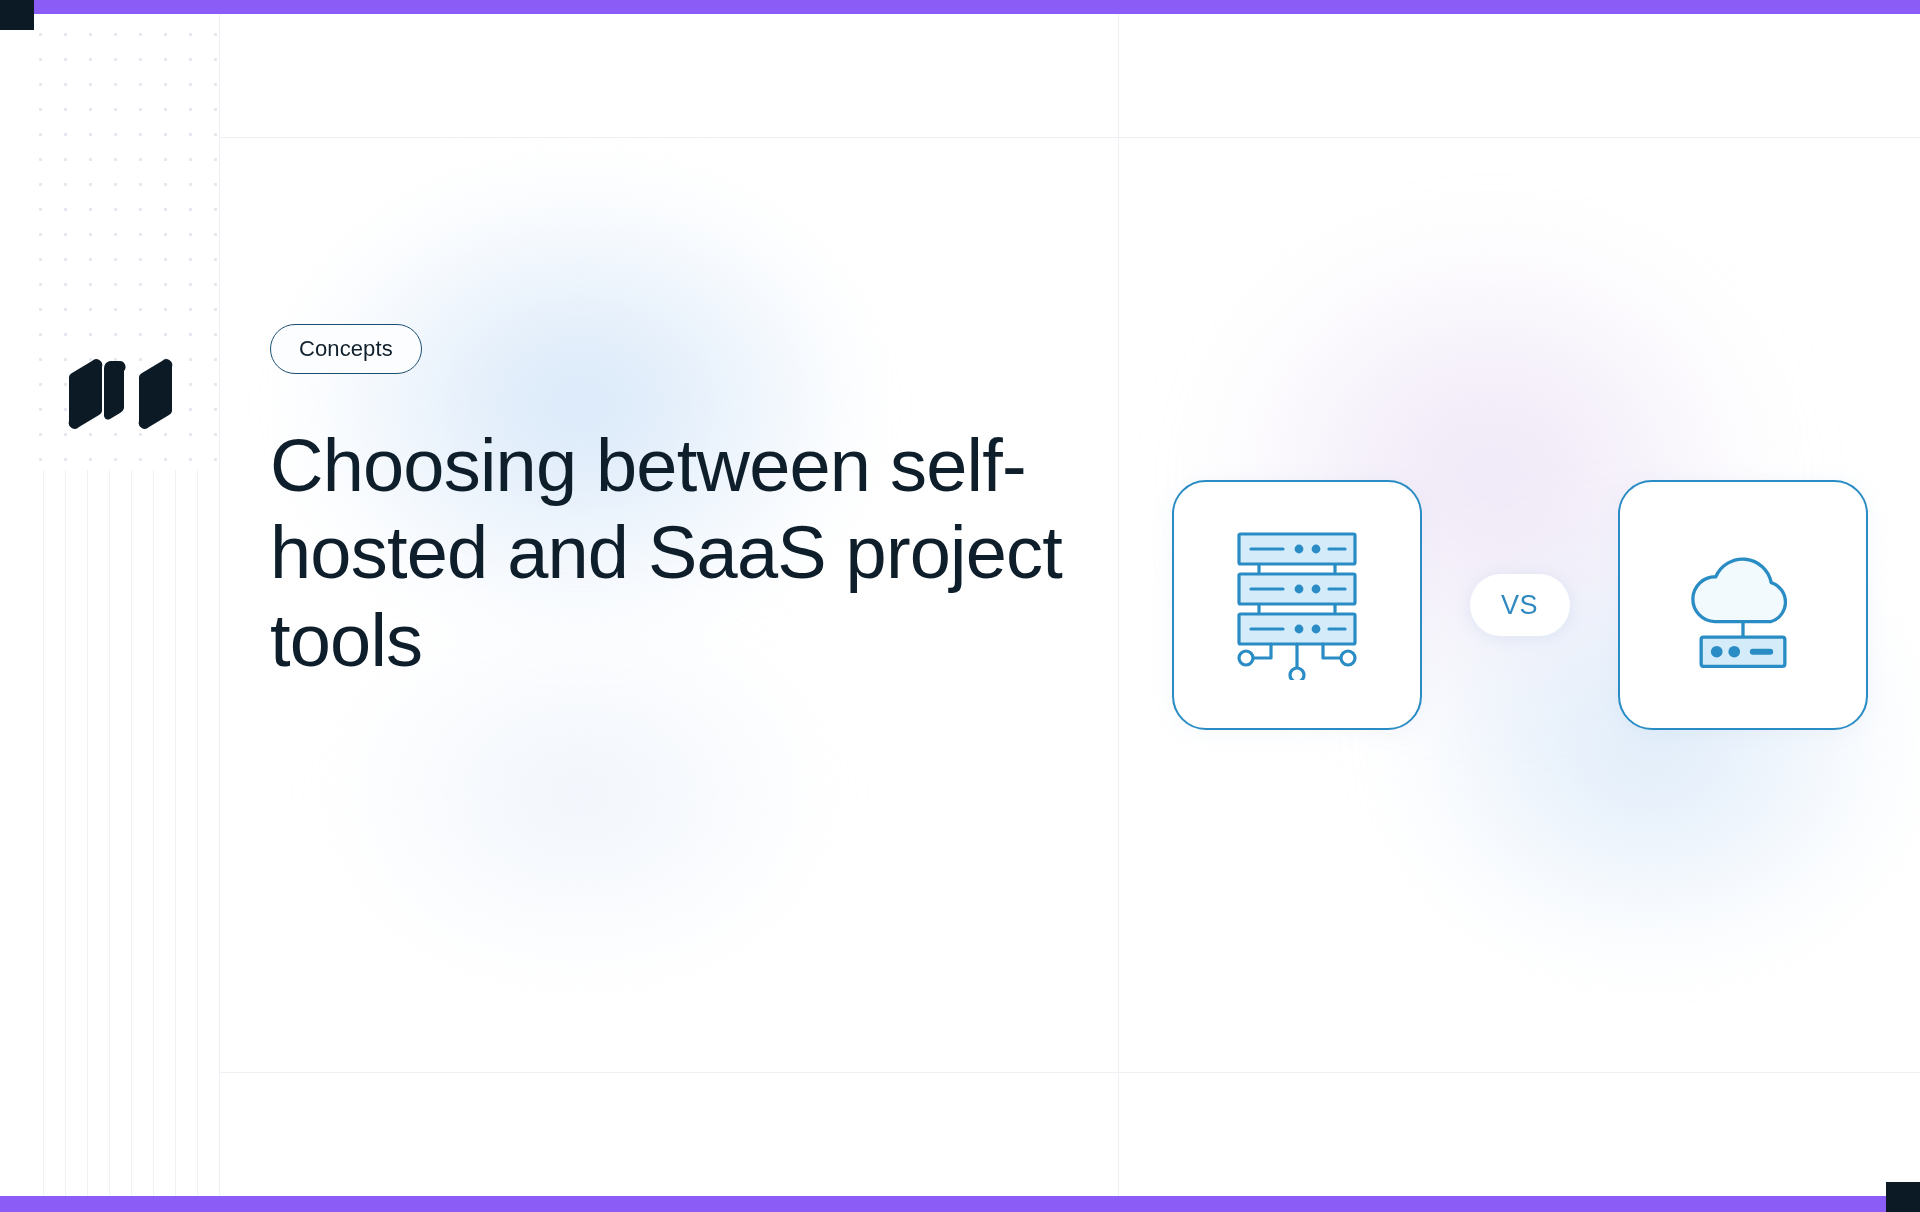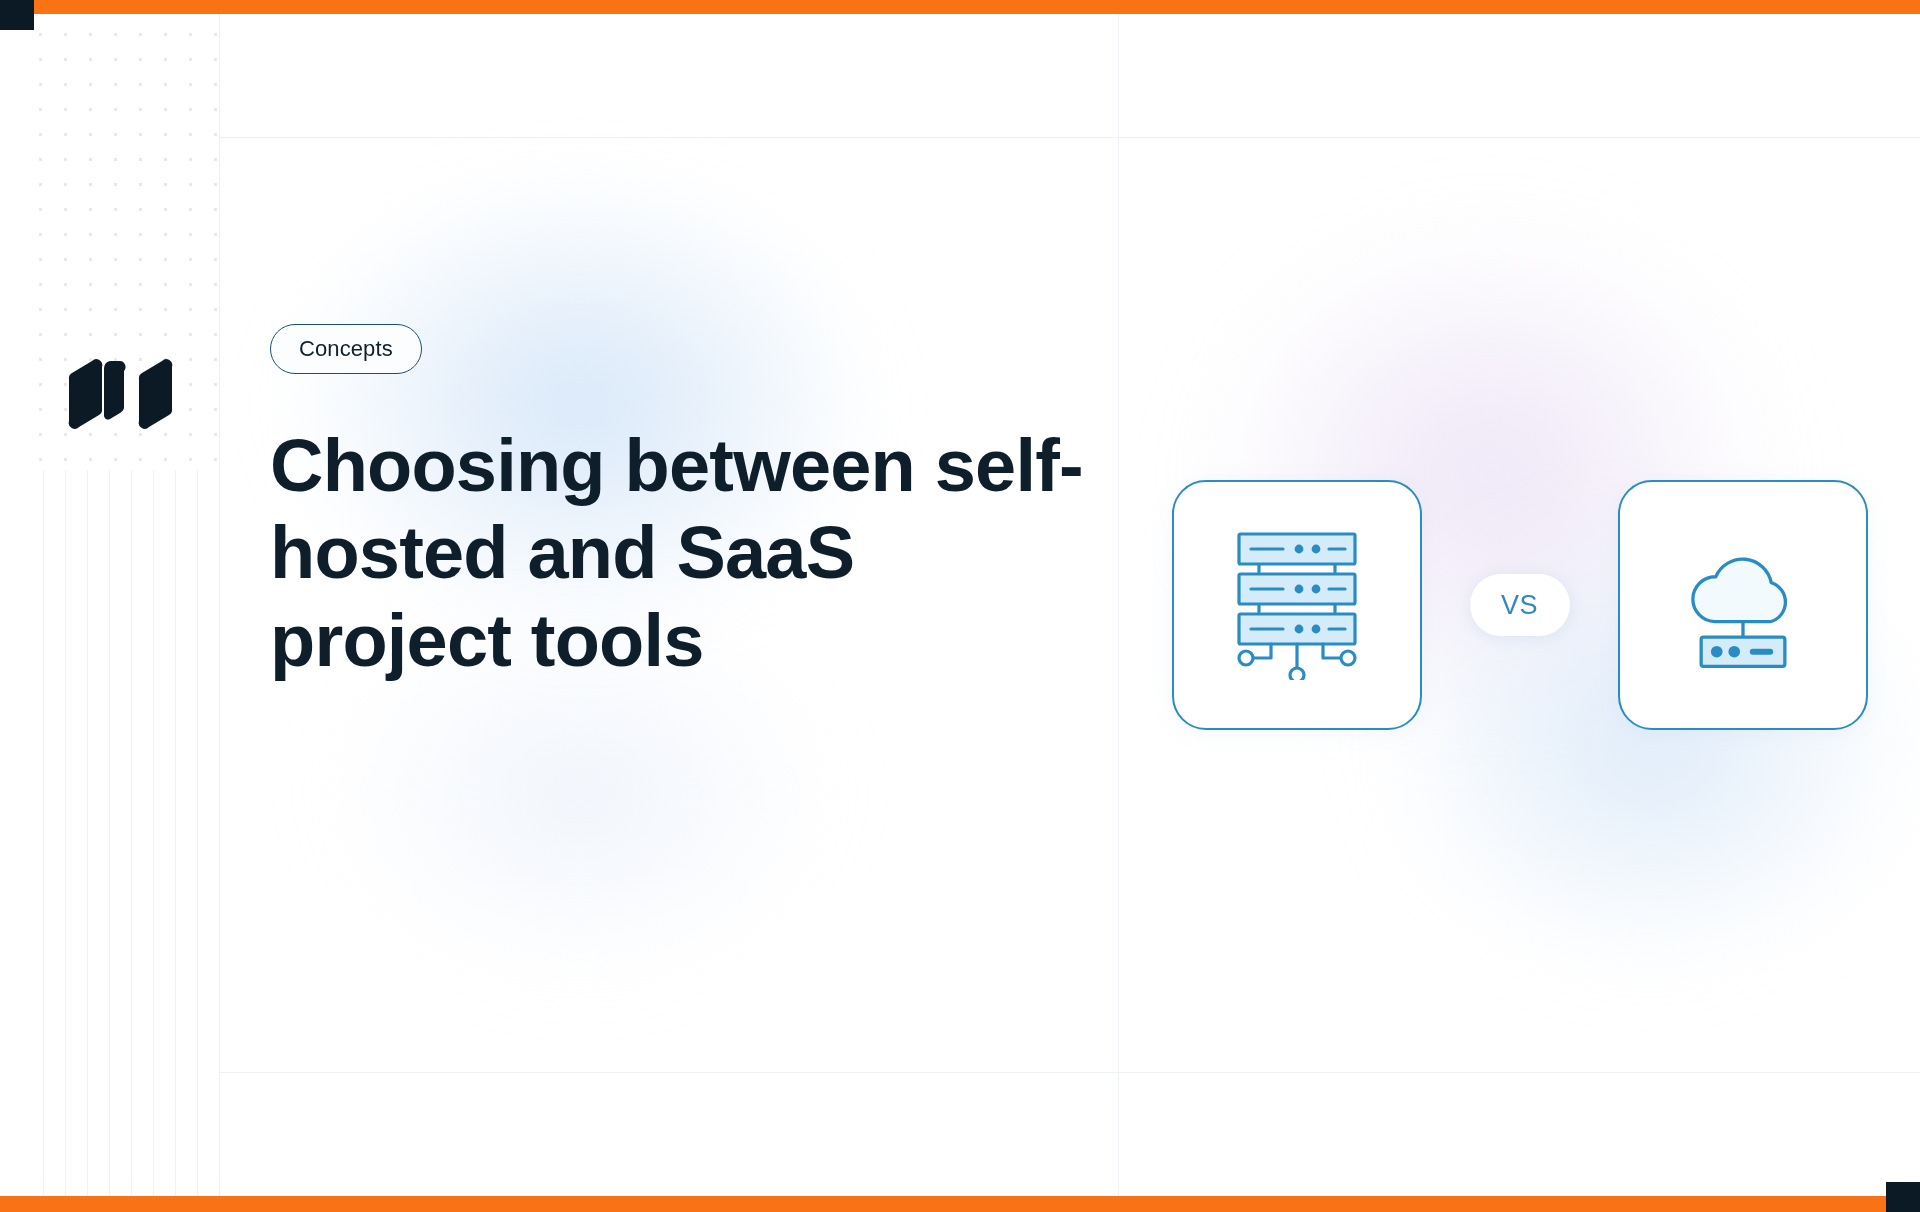--- a/index.html
+++ b/index.html
@@ -8,21 +8,21 @@
     width:1920px; height:1212px;
     background:#f4f7fd;
     font-family:"Liberation Sans", sans-serif;
     overflow:hidden;
   }
 
   
   #page {
     position:relative;
     width:1920px; height:1212px;
-    background:#f97316;
+    background:#8b5cf6;
   }
 
   
   #card {
     position:absolute;
     left:0px; top:14px;
     width:1920px; height:1182px;
     background:#ffffff;
     overflow:hidden;
   }
@@ -134,21 +134,21 @@
     letter-spacing:.1px;
     color:#10202c;
     white-space:nowrap;
   }
 
   #headline {
     margin-top:48px;
     font-size:74px;
     line-height:1.18;
     letter-spacing:-.8px;
-    font-weight:700;
+    font-weight:400;
     color:#0e1e2a;
     max-width:830px;
   }
 
   
   #illustration {
     position:absolute;
     left:1119px; top:124px;
     width:801px; height:934px;
     display:flex;

